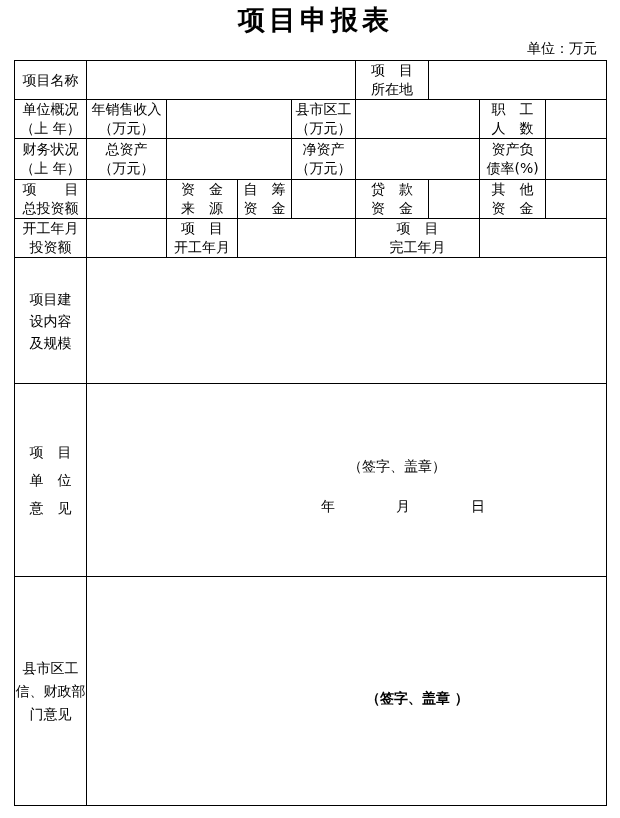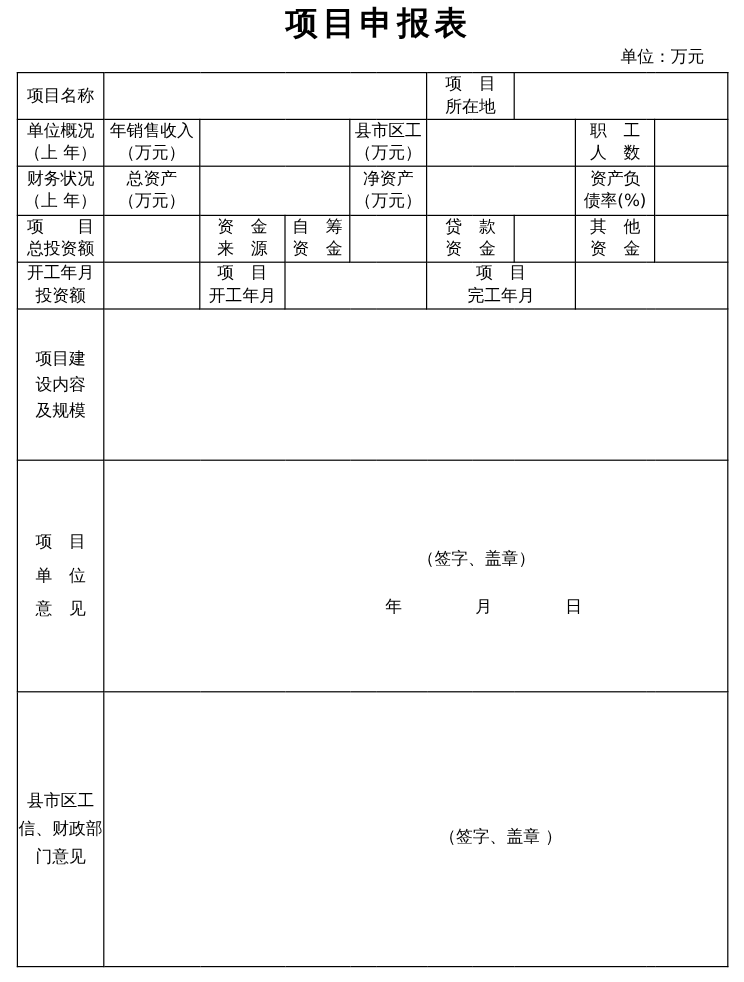--- a/index.html
+++ b/index.html
@@ -6,21 +6,21 @@
   body {
     width:620px; height:818px; background:#ffffff; color:#000;
     font-family:"DejaVu Sans", sans-serif;
   }
   .page { position:relative; width:620px; height:818px; background:#fff; overflow:hidden; }
   .title {
     padding-top:5px; text-align:center; font-size:27px; line-height:30px;
     font-weight:bold; letter-spacing:4px;padding-left:11px;
   }
   .unit-note {
-    margin-top:5px; margin-bottom:4px; padding-right:33px;
+    margin-top:5px; margin-bottom:4px; padding-right:23px;
     text-align:right; font-size:14px; line-height:16px;
   }
   table.form {
     border-collapse:collapse; table-layout:fixed;
     width:592px; margin-left:14px; border:1px solid #000;
   }
   td {
     border:1px solid #000; padding:0; font-size:14px; line-height:19px;
     text-align:center; vertical-align:middle; white-space:pre-line;
     overflow:hidden;
@@ -29,21 +29,21 @@
   tr.r5{height:38px} tr.r6{height:35px} tr.r7{height:59px} tr.r8{height:126px}
   tr.r9{height:154px} tr.r10{height:190px}
   td.lh22{line-height:22px} td.lh28{line-height:28px} td.lh23{line-height:23px}
   .opinion-box { position:relative; width:100%; }
   .h154{height:154px} .h190{height:190px}
   .abs { position:absolute; font-size:14px; line-height:16px; white-space:nowrap; }
   
   .u-sign{left:261px; top:55px;}
   .u-year{left:234px; top:95px;} .u-month{left:309px; top:95px;} .u-day{left:384px; top:95px;}
   
-  .d-sign{left:279px; top:94px;}
+  .d-sign{left:279px; top:94px;font-weight:bold;}
 </style>
 </head>
 <body>
 
 <div class="page">
   <div class="title">项目申报表</div>
   <div class="unit-note">单位：万元</div>
 
   <table class="form">
     <colgroup>

